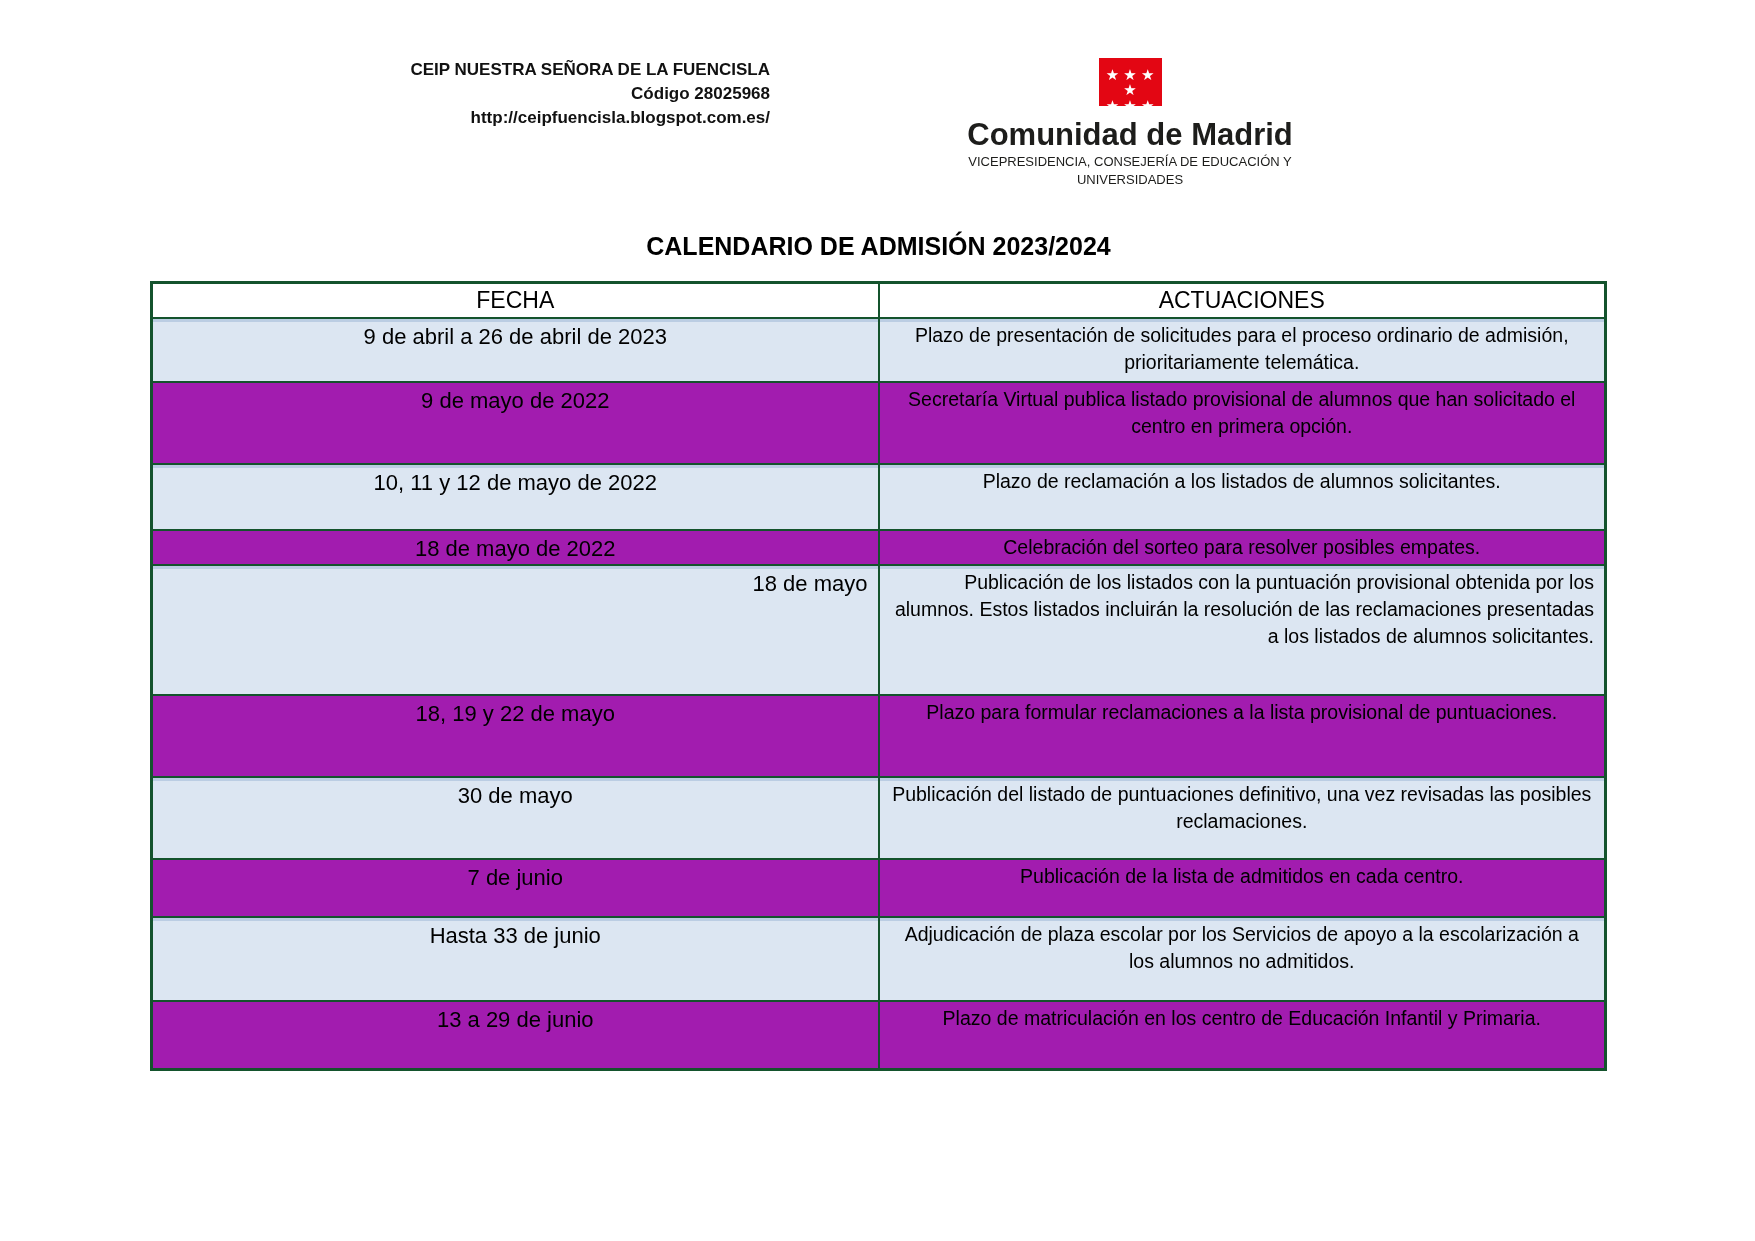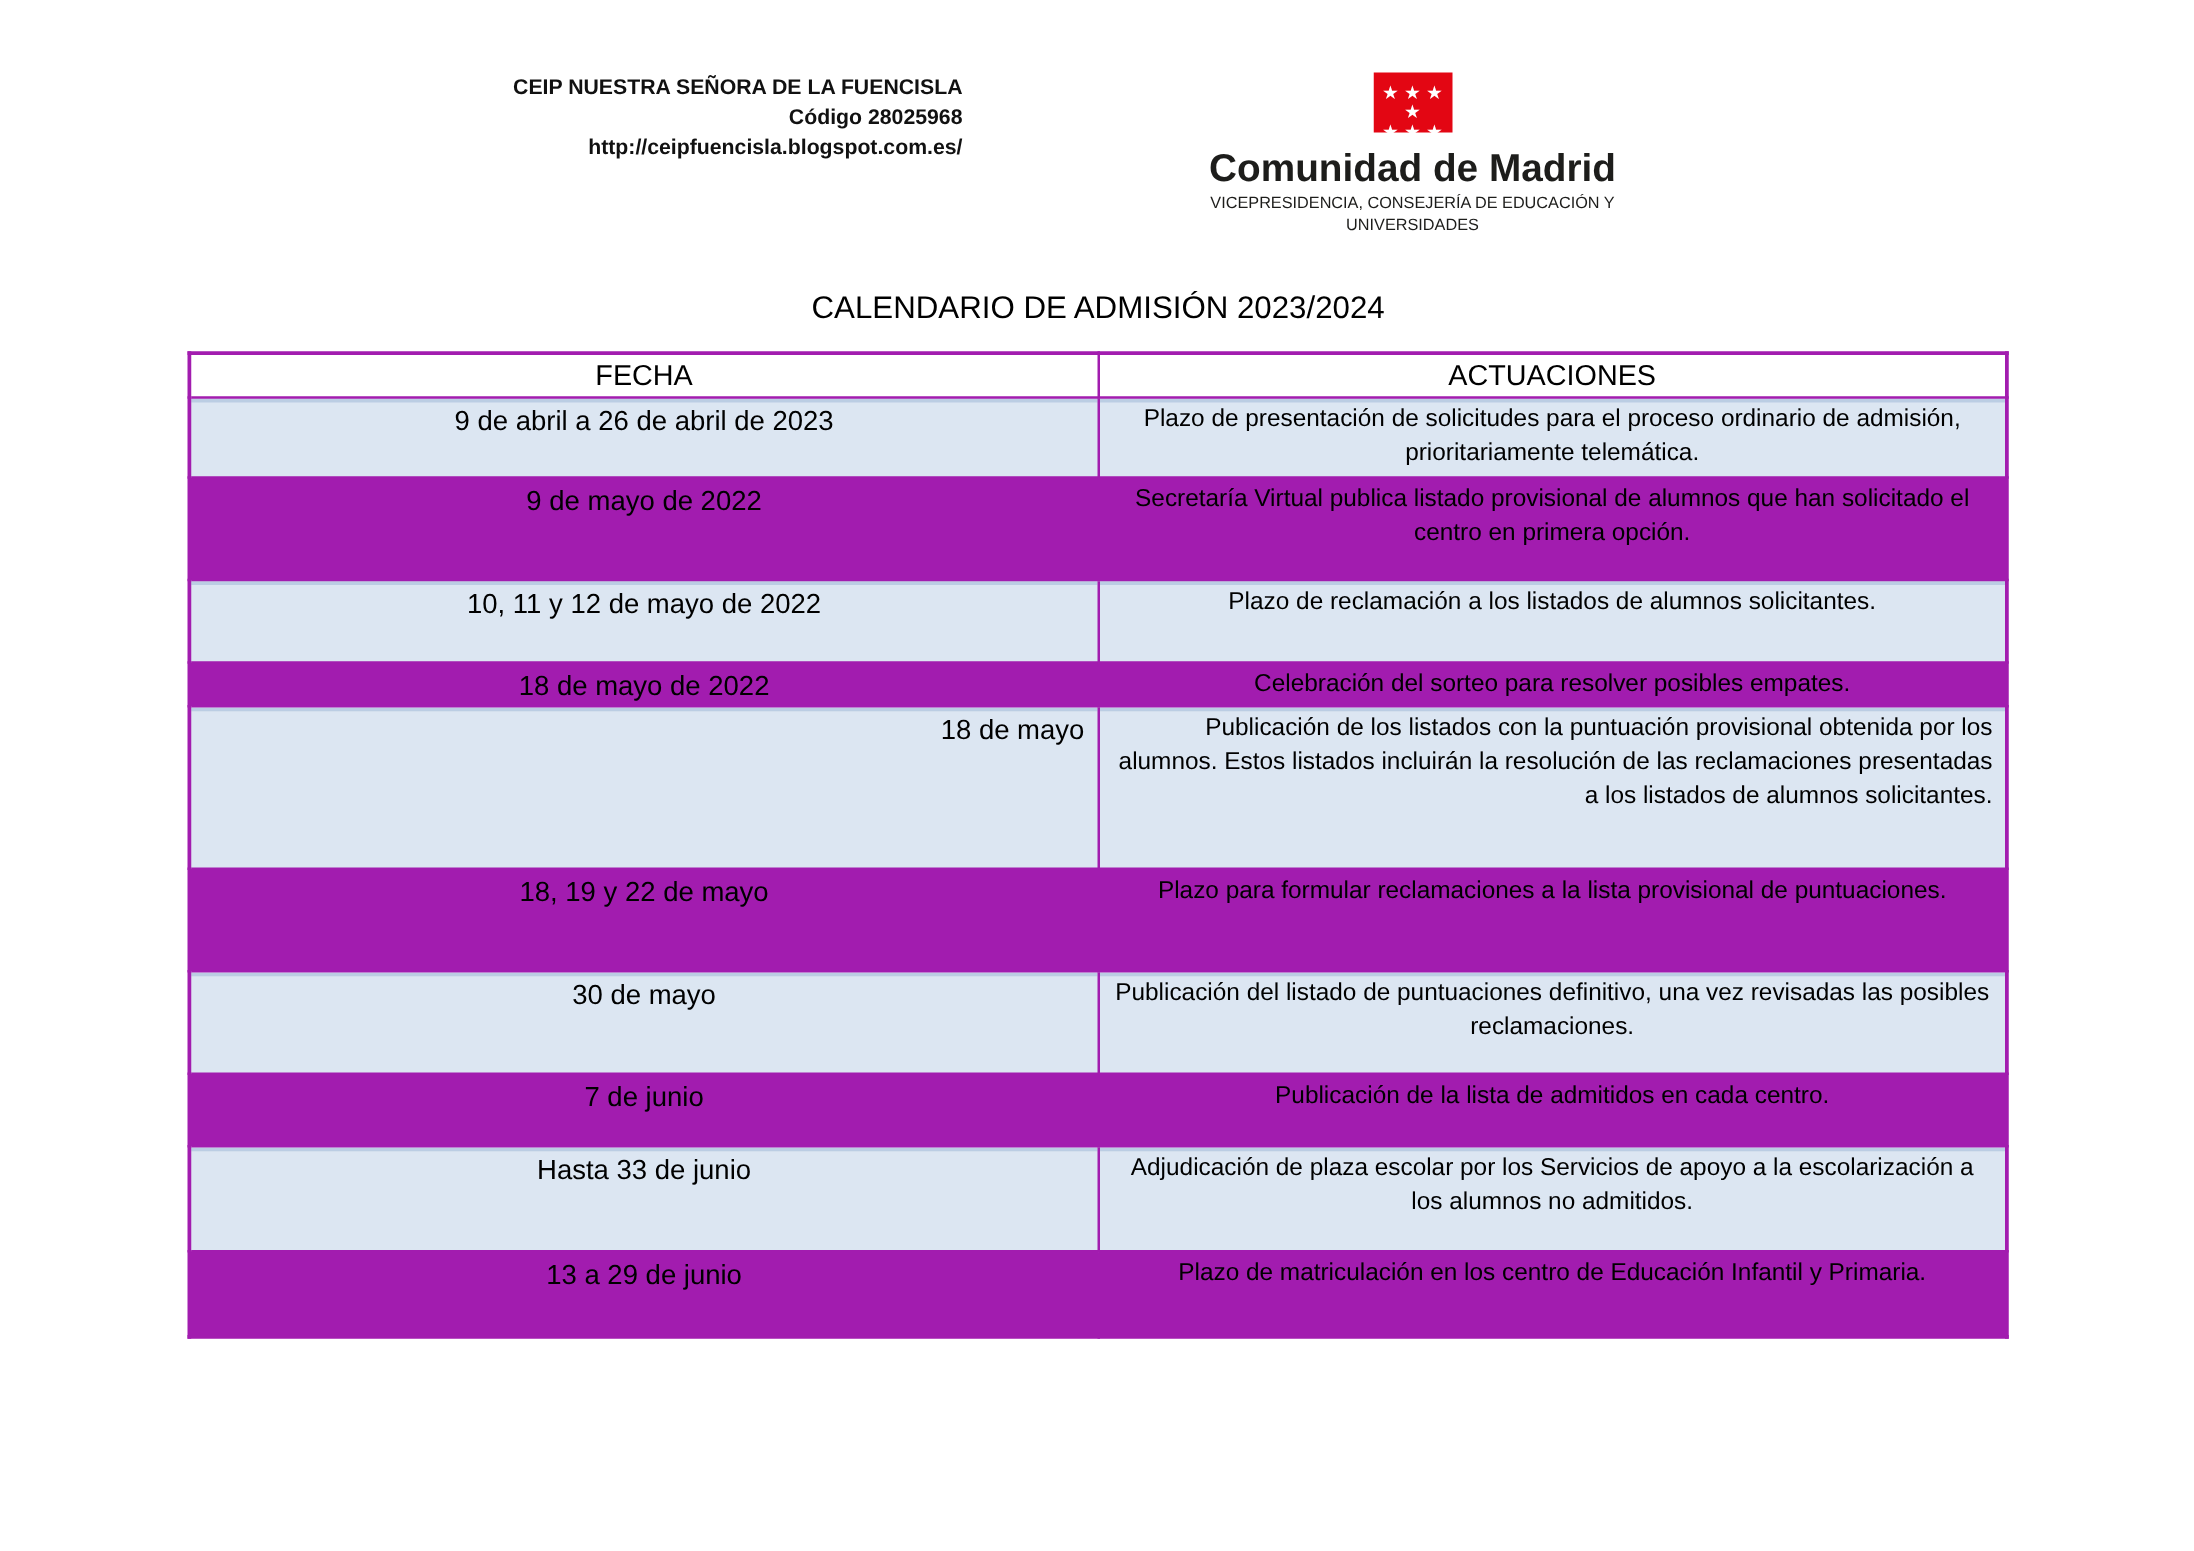--- a/index.html
+++ b/index.html
@@ -69,36 +69,36 @@
     margin-top: 2px;
   }
 
   
   .doc-title {
     position: absolute;
     left: 150px;
     top: 232px;
     width: 1457px;
     text-align: center;
-    font-weight: normal;
+    font-weight: bold;
     font-size: 25px;
     color: #000;
   }
 
   
   table.calendar {
     position: absolute;
     left: 150px;
     top: 281px;
     width: 1457px;
     border-collapse: collapse;
     table-layout: fixed;
   }
   table.calendar, table.calendar td, table.calendar th {
-    border: 2px solid #a21caf;
+    border: 2px solid #14532d;
   }
   table.calendar { border-width: 3px; }
   table.calendar th {
     font-weight: normal;
     font-size: 23px;
     height: 33px;
     text-align: center;
     vertical-align: middle;
     background: #ffffff;
     padding: 0 8px;

